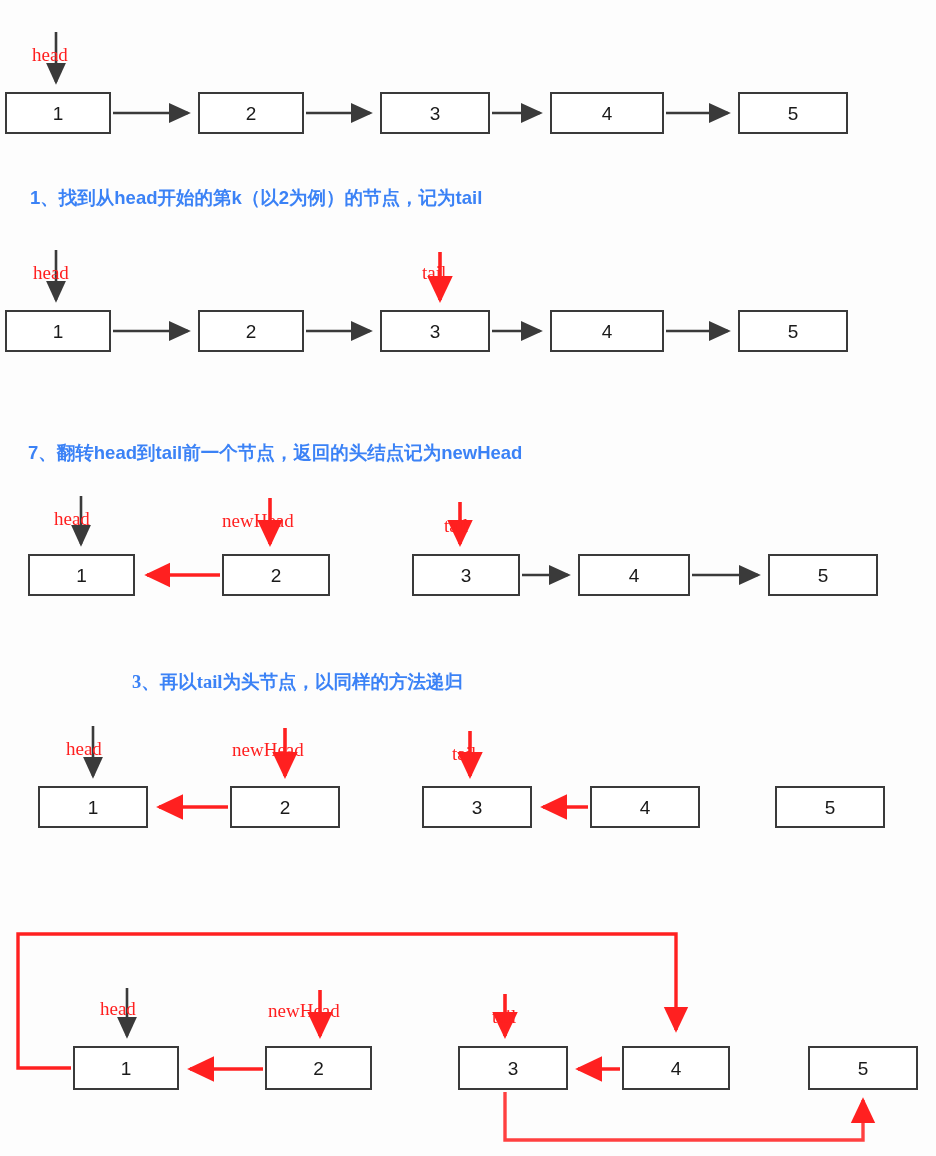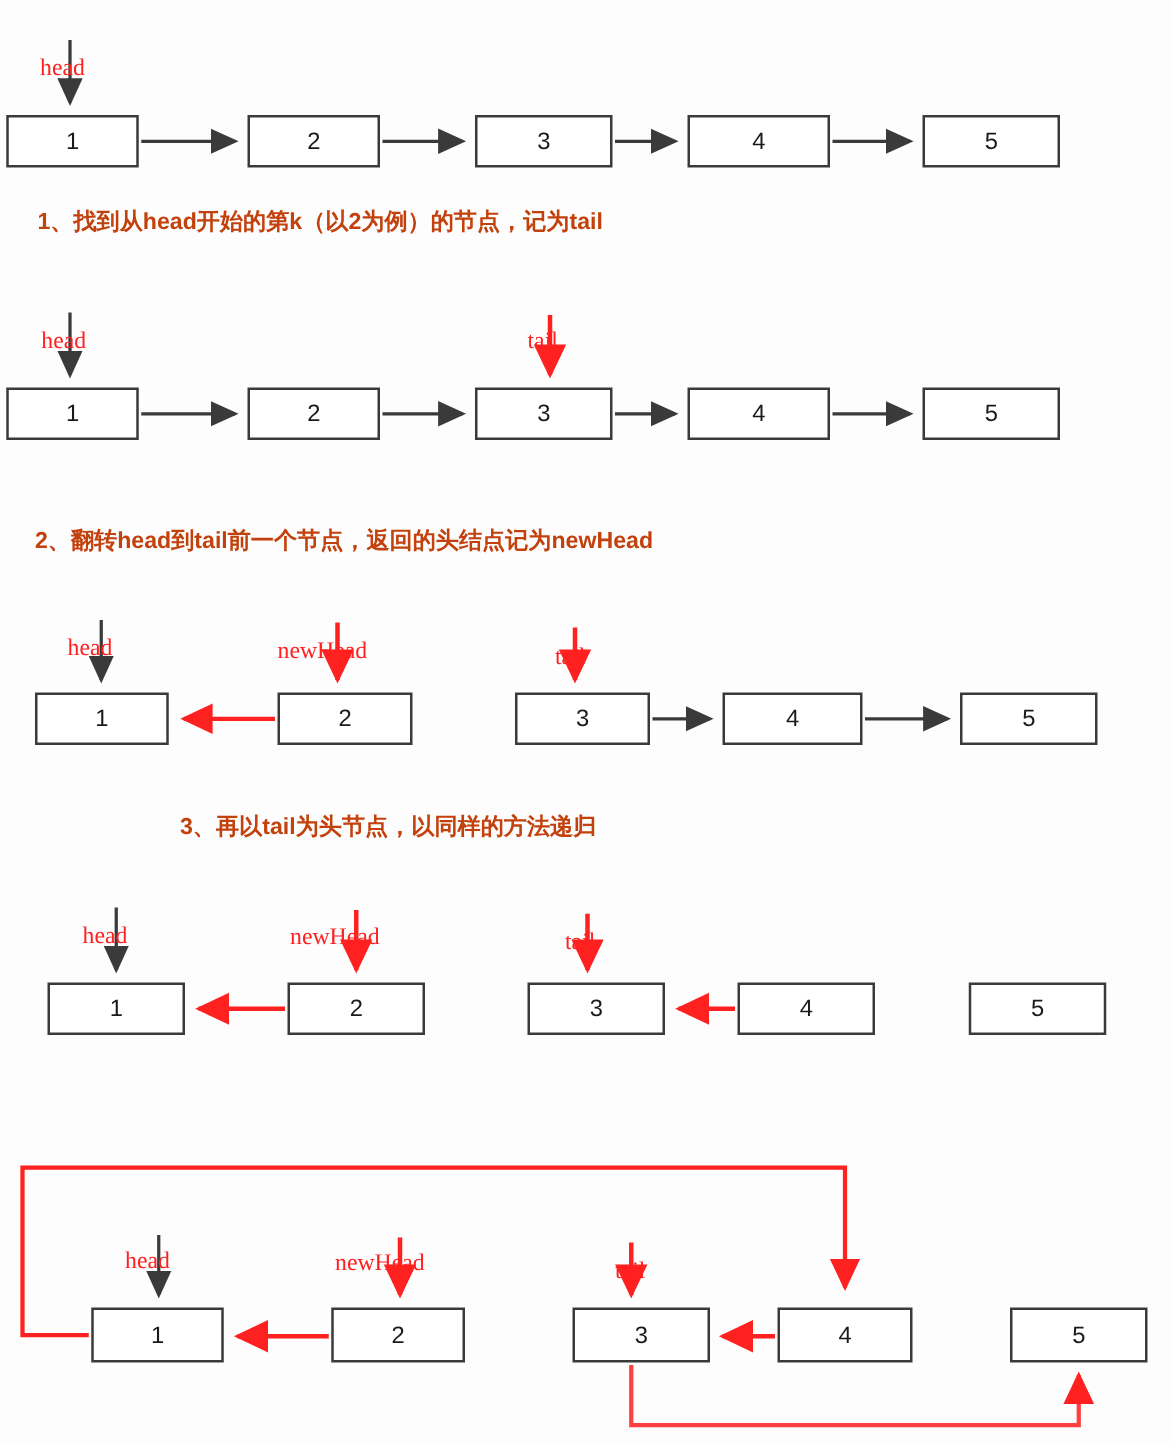--- a/index.html
+++ b/index.html
@@ -42,25 +42,26 @@
     font-size: 19px;
     color: #ff2020;
     white-space: nowrap;
     font-family: Liberation Serif, serif;
     line-height: 1;
     margin-top: 37px;
   }
   .step-text {
     position: absolute;
     font-size: 18.5px;
-    color: #c2410c;
+    color: #3b82f6;
     white-space: nowrap;
     font-weight: bold;
     font-family: "Liberation Sans", sans-serif;
     line-height: 1;
+    margin-top: 21px;
   }
 </style>
 </head>
 <body>
 
 <div id="stage">
 
   <svg width="936" height="1156">
     <defs>
       <marker id="arrowDark" markerWidth="9" markerHeight="9" refX="7.5" refY="4.5" orient="auto" markerUnits="strokeWidth">
@@ -165,33 +166,33 @@
 
   <div class="node-box" style="left:5px;  top:310px; width:106px; height:42px;">1</div>
   <div class="node-box" style="left:198px; top:310px; width:106px; height:42px;">2</div>
   <div class="node-box" style="left:380px; top:310px; width:110px; height:42px;">3</div>
   <div class="node-box" style="left:550px; top:310px; width:114px; height:42px;">4</div>
   <div class="node-box" style="left:738px; top:310px; width:110px; height:42px;">5</div>
 
   <div class="ptr-label" style="left:33px; top:226px;">head</div>
   <div class="ptr-label" style="left:422px; top:226px;">tail</div>
 
-  <div class="step-text" style="left:28px; top:423px;">2、翻转head到tail前一个节点，返回的头结点记为newHead</div>
+  <div class="step-text" style="left:28px; top:423px;">7、翻转head到tail前一个节点，返回的头结点记为newHead</div>
 
   <div class="node-box" style="left:28px;  top:554px; width:107px; height:42px;">1</div>
   <div class="node-box" style="left:222px; top:554px; width:108px; height:42px;">2</div>
   <div class="node-box" style="left:412px; top:554px; width:108px; height:42px;">3</div>
   <div class="node-box" style="left:578px; top:554px; width:112px; height:42px;">4</div>
   <div class="node-box" style="left:768px; top:554px; width:110px; height:42px;">5</div>
 
   <div class="ptr-label" style="left:54px; top:472px;">head</div>
   <div class="ptr-label" style="left:222px; top:474px;">newHead</div>
   <div class="ptr-label" style="left:444px; top:479px;">tail</div>
 
-  <div class="step-text" style="left:144px; top:652px;">3、再以tail为头节点，以同样的方法递归</div>
+  <div class="step-text" style="left:132px; top:652px;font-family:Liberation Serif, serif;">3、再以tail为头节点，以同样的方法递归</div>
 
   <div class="node-box" style="left:38px;  top:786px; width:110px; height:42px;">1</div>
   <div class="node-box" style="left:230px; top:786px; width:110px; height:42px;">2</div>
   <div class="node-box" style="left:422px; top:786px; width:110px; height:42px;">3</div>
   <div class="node-box" style="left:590px; top:786px; width:110px; height:42px;">4</div>
   <div class="node-box" style="left:775px; top:786px; width:110px; height:42px;">5</div>
 
   <div class="ptr-label" style="left:66px; top:702px;">head</div>
   <div class="ptr-label" style="left:232px; top:703px;">newHead</div>
   <div class="ptr-label" style="left:452px; top:707px;">tail</div>

